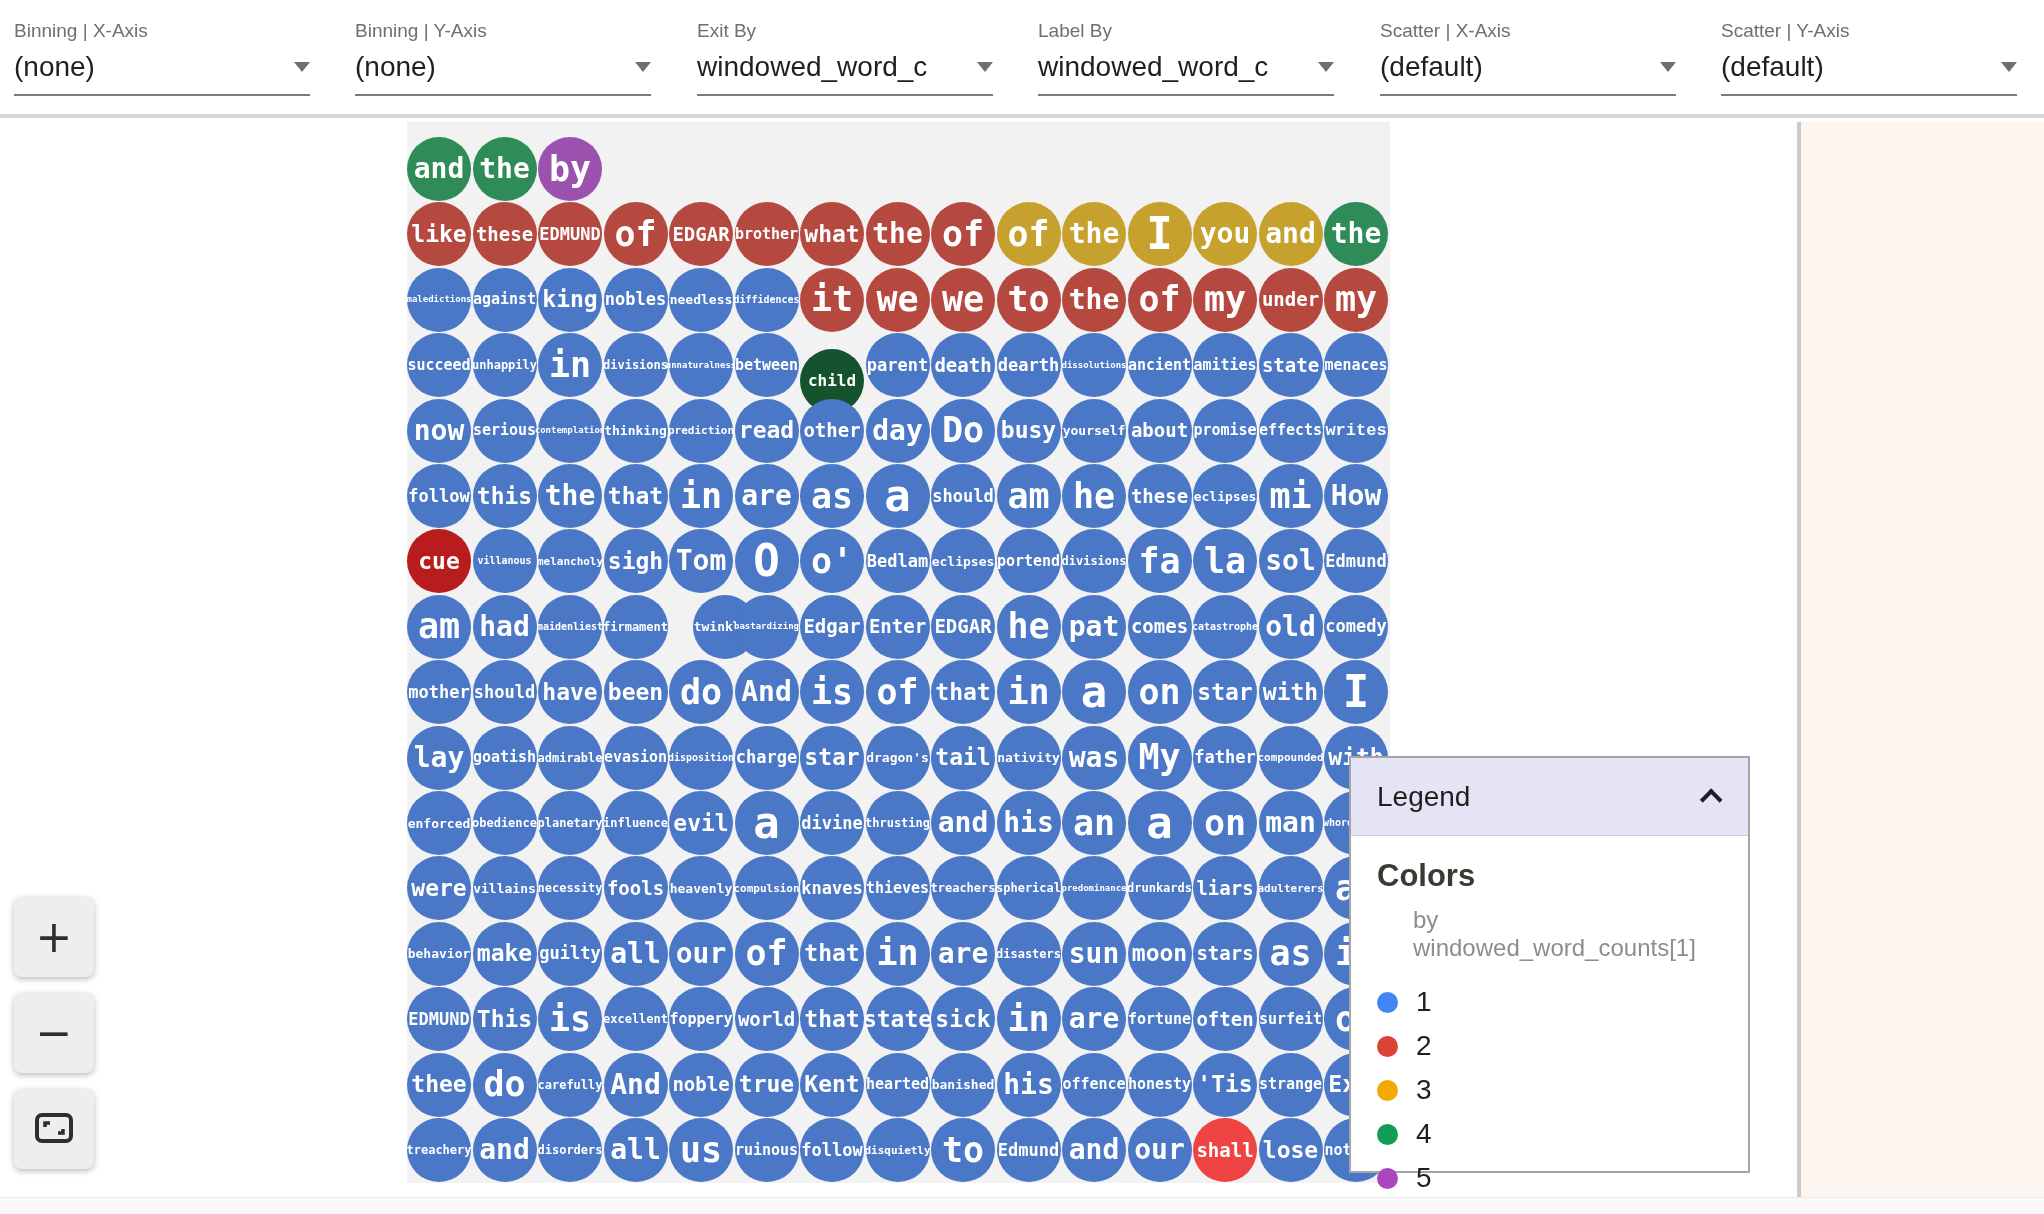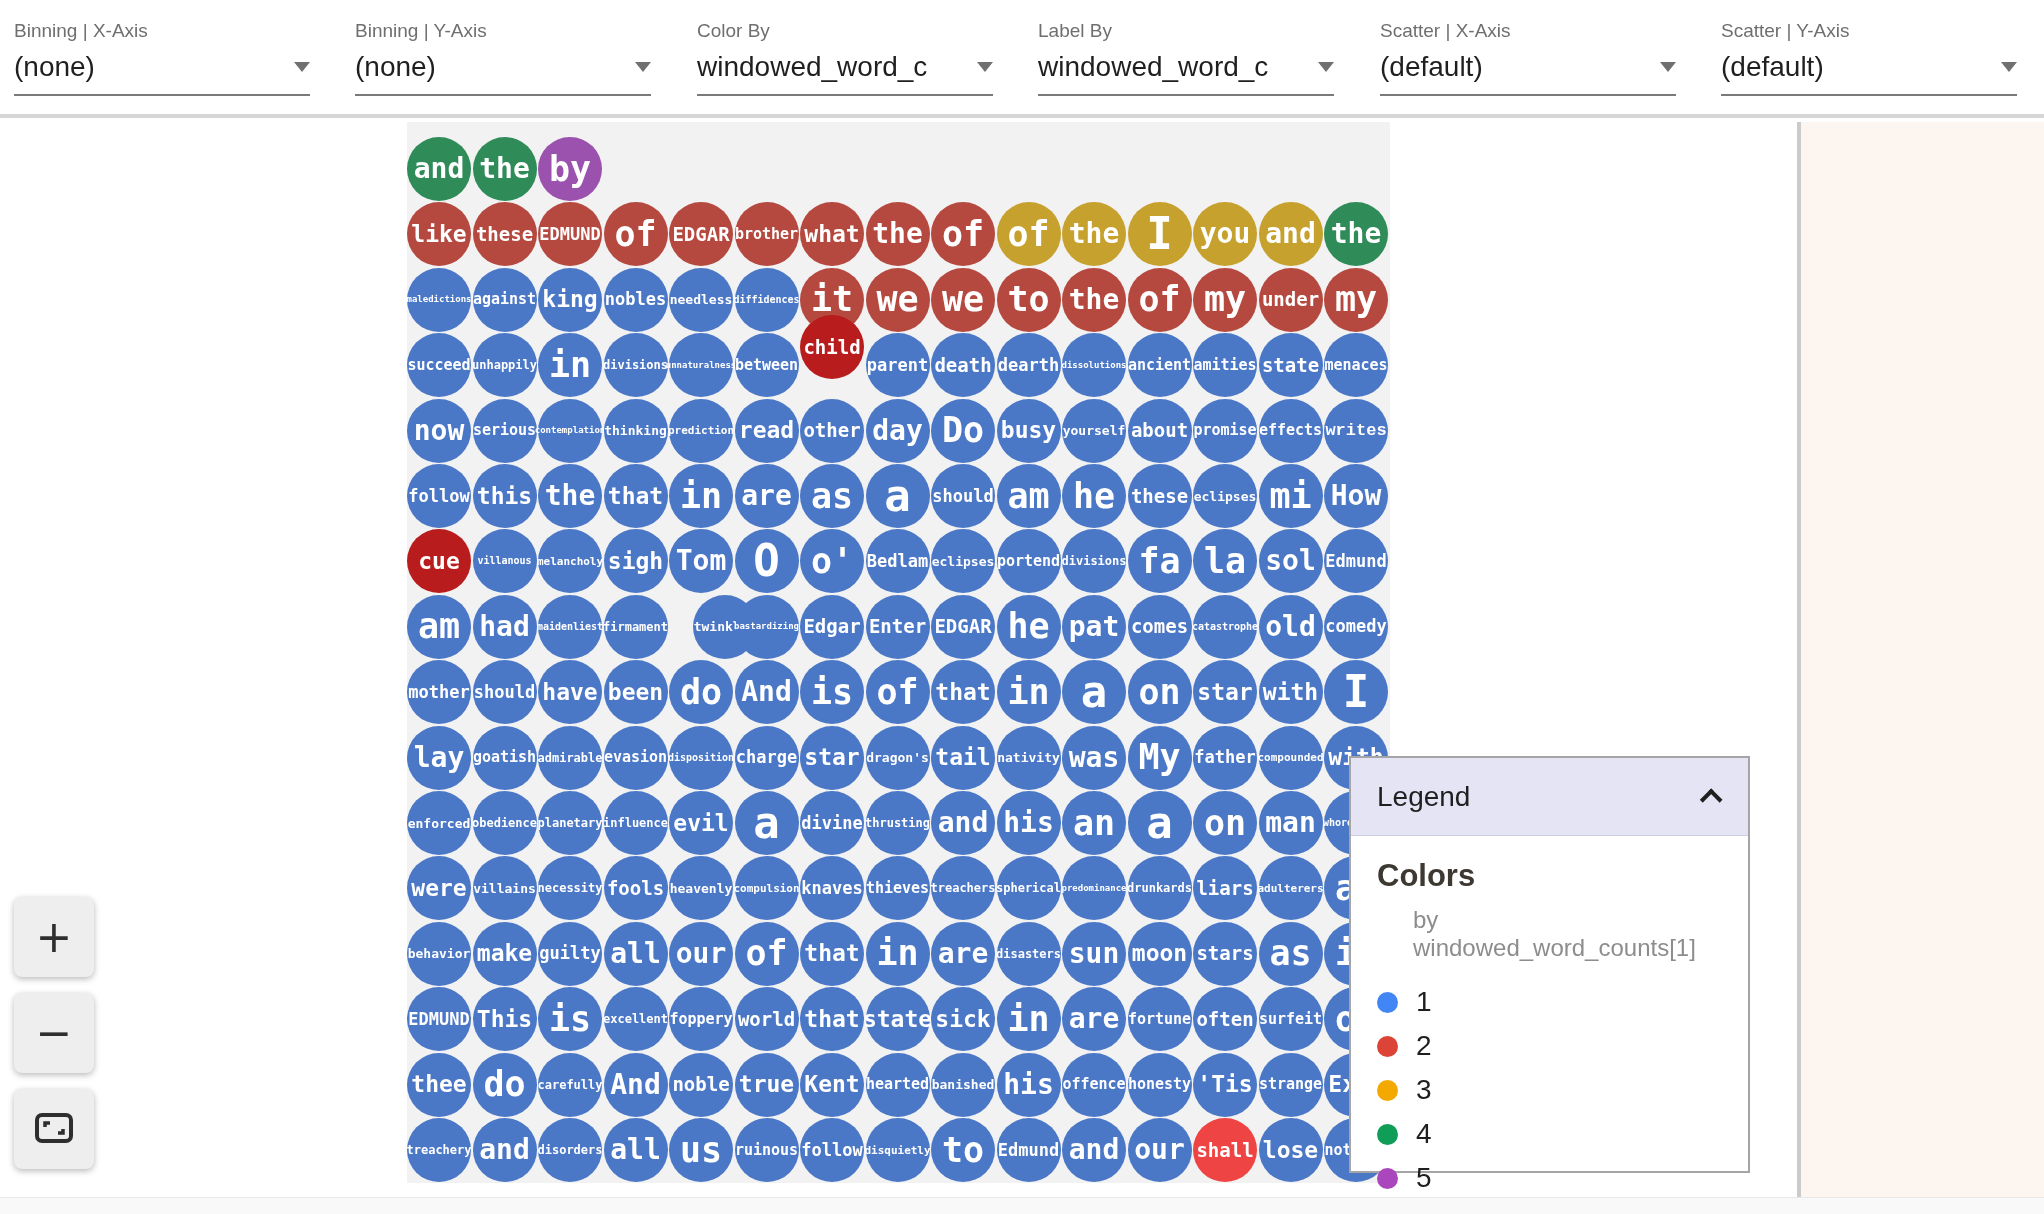--- a/index.html
+++ b/index.html
@@ -66,21 +66,21 @@
       </div>
   </div>
   <div class="combo" style="left:355px">
     <div class="combo-label">Binning | Y-Axis</div>
     <div class="combo-row">
         <span class="combo-value">(none)</span>
         <span class="caret"></span>
       </div>
   </div>
   <div class="combo" style="left:697px">
-    <div class="combo-label">Color By</div>
+    <div class="combo-label">Exit By</div>
     <div class="combo-row">
         <span class="combo-value">windowed_word_c</span>
         <span class="caret"></span>
       </div>
   </div>
   <div class="combo" style="left:1038px">
     <div class="combo-label">Label By</div>
     <div class="combo-row">
         <span class="combo-value">windowed_word_c</span>
         <span class="caret"></span>
@@ -135,21 +135,21 @@
     <div class="circle" style="left: 720.5px; top: 145.8px; background: rgb(181, 73, 63); font-size: 35px;">of</div>
     <div class="circle" style="left: 786px; top: 145.8px; background: rgb(181, 73, 63); font-size: 35px;">my</div>
     <div class="circle" style="left: 851.5px; top: 145.8px; background: rgb(181, 73, 63); font-size: 19px;">under</div>
     <div class="circle" style="left: 917px; top: 145.8px; background: rgb(181, 73, 63); font-size: 35px;">my</div>
     <div class="circle" style="left: 0px; top: 211.2px; background: rgb(74, 119, 198); font-size: 15px;">succeed</div>
     <div class="circle" style="left: 65.5px; top: 211.2px; background: rgb(74, 119, 198); font-size: 12px;">unhappily</div>
     <div class="circle" style="left: 131px; top: 211.2px; background: rgb(74, 119, 198); font-size: 35px;">in</div>
     <div class="circle" style="left: 196.5px; top: 211.2px; background: rgb(74, 119, 198); font-size: 12px;">divisions</div>
     <div class="circle" style="left: 262px; top: 211.2px; background: rgb(74, 119, 198); font-size: 9px;">unnaturalness</div>
     <div class="circle" style="left: 327.5px; top: 211.2px; background: rgb(74, 119, 198); font-size: 15px;">between</div>
-    <div class="circle" style="left: 393px; top: 193px; background: #b91c1c; font-size: 19px;">child</div>
+    <div class="circle" style="left: 393px; top: 227px; background: #14532d; font-size: 16px;">child</div>
     <div class="circle" style="left: 458.5px; top: 211.2px; background: rgb(74, 119, 198); font-size: 17px;">parent</div>
     <div class="circle" style="left: 524px; top: 211.2px; background: rgb(74, 119, 198); font-size: 19px;">death</div>
     <div class="circle" style="left: 589.5px; top: 211.2px; background: rgb(74, 119, 198); font-size: 17px;">dearth</div>
     <div class="circle" style="left: 655px; top: 211.2px; background: rgb(74, 119, 198); font-size: 9px;">dissolutions</div>
     <div class="circle" style="left: 720.5px; top: 211.2px; background: rgb(74, 119, 198); font-size: 15px;">ancient</div>
     <div class="circle" style="left: 786px; top: 211.2px; background: rgb(74, 119, 198); font-size: 15px;">amities</div>
     <div class="circle" style="left: 851.5px; top: 211.2px; background: rgb(74, 119, 198); font-size: 19px;">state</div>
     <div class="circle" style="left: 917px; top: 211.2px; background: rgb(74, 119, 198); font-size: 15px;">menaces</div>
     <div class="circle" style="left: 0px; top: 276.6px; background: rgb(74, 119, 198); font-size: 28px;">now</div>
     <div class="circle" style="left: 65.5px; top: 276.6px; background: rgb(74, 119, 198); font-size: 15px;">serious</div>

